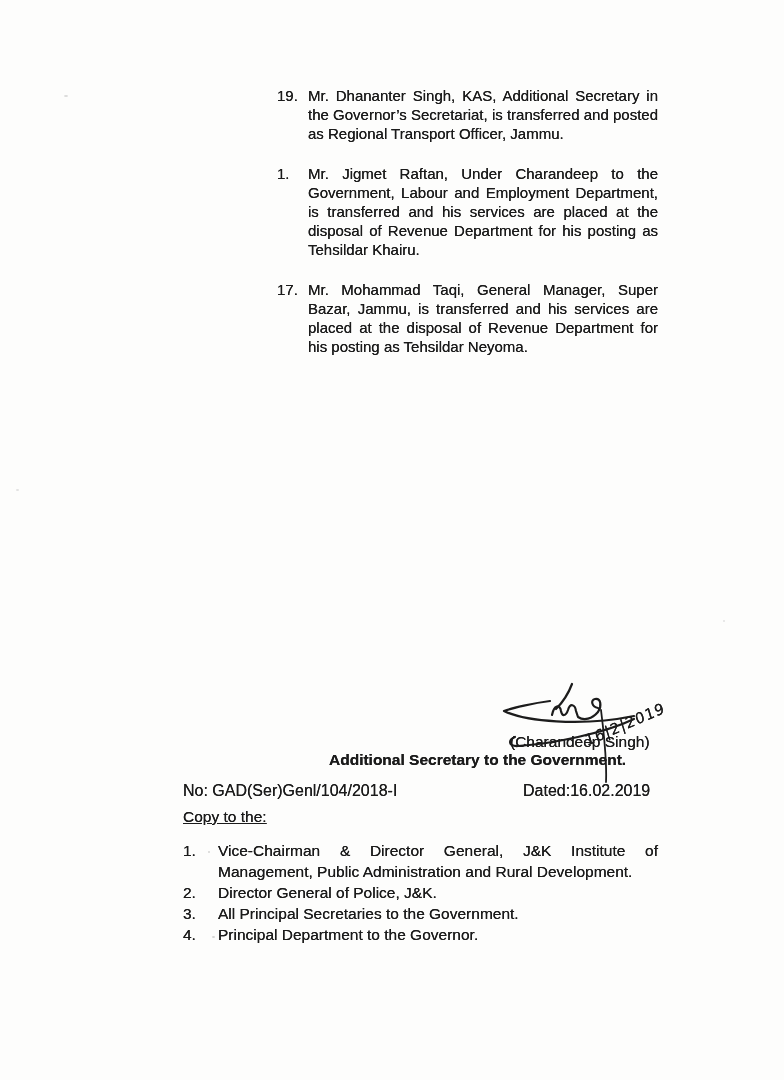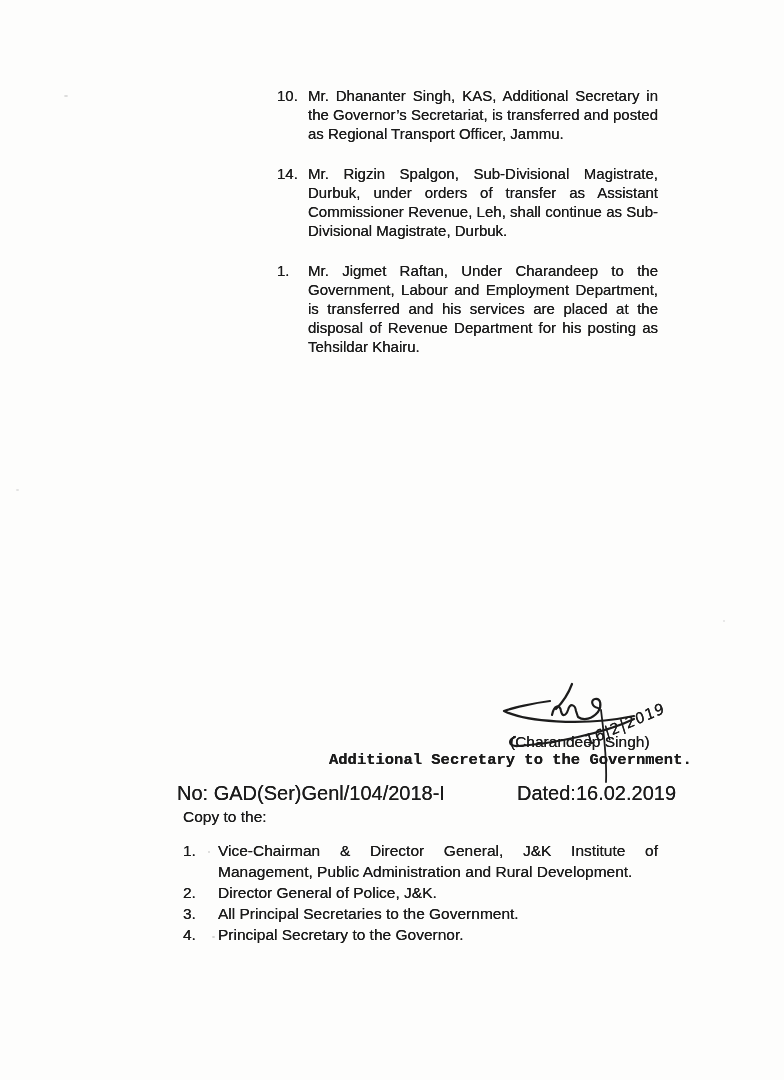--- a/index.html
+++ b/index.html
@@ -56,40 +56,40 @@
   .signatory-name {
     position: absolute;
     left: 510px; top: 733px;
     font-size: 15.5px;
   }
   .signatory-title {
     position: absolute;
     left: 329px; top: 751px;
     font-size: 15.5px;
     font-weight: bold;
-    font-family: Liberation Mono, monospace;
   }
 
   
   .ref-row {
     position: absolute;
-    left: 177px; top: 782px;
+    left: 183px; top: 782px;
     width: 475px;
-    font-size: 20px;
+    font-size: 16px;
   }
   .ref-date {
     position: absolute;
     left: 340px; top: 0; text-align: right;
   }
 
   
   .copy-heading {
     position: absolute;
     left: 183px; top: 808px;
     font-size: 15.5px;
+    text-decoration: underline;
   }
   .copy-list {
     position: absolute;
     left: 183px; top: 840px;
     width: 475px;
     list-style: none;
   }
   .copy-item {
     display: flex;
     font-size: 15.5px;
@@ -114,30 +114,30 @@
   .speck.s4 { left: 723px; top: 620px; width: 2px; height: 2px; opacity: .4; }
   .speck.s5 { left: 16px;  top: 489px; width: 3px; height: 2px; opacity: .4; }
 </style>
 </head>
 <body>
 
 <div class="page ink">
 
   <ol class="order-list">
     <li class="order-item">
-      <span class="num">10.</span>
+      <span class="num">19.</span>
       <span class="txt">Mr. Dhananter Singh, KAS, Additional Secretary in the Governor’s Secretariat, is transferred and posted as Regional Transport Officer, Jammu.</span>
-    </li>
-    <li class="order-item">
-      <span class="num">14.</span>
-      <span class="txt">Mr. Rigzin Spalgon, Sub-Divisional Magistrate, Durbuk, under orders of transfer as Assistant Commissioner Revenue, Leh, shall continue as Sub-Divisional Magistrate, Durbuk.</span>
     </li>
     <li class="order-item">
       <span class="num">1.</span>
       <span class="txt">Mr. Jigmet Raftan, Under Charandeep to the Government, Labour and Employment Department, is transferred and his services are placed at the disposal of Revenue Department for his posting as Tehsildar Khairu.</span>
+    </li>
+    <li class="order-item">
+      <span class="num">17.</span>
+      <span class="txt">Mr. Mohammad Taqi, General Manager, Super Bazar, Jammu, is transferred and his services are placed at the disposal of Revenue Department for his posting as Tehsildar Neyoma.</span>
     </li>
   </ol>
 
 
   <svg class="signature-svg" viewBox="0 0 195 110" fill="none" stroke="#1c1c1c" stroke-width="2.2" stroke-linecap="round" stroke-linejoin="round">
 
     <path d="M 82,6 C 79,14 73,24 66,31"></path>
 
     <path d="M 60,23 C 44,25 22,30 14,33 C 34,43 90,49 144,38"></path>
 
@@ -167,21 +167,21 @@
     <li class="copy-item">
       <span class="num">2.</span>
       <span class="txt">Director General of Police, J&amp;K.</span>
     </li>
     <li class="copy-item">
       <span class="num">3.</span>
       <span class="txt">All Principal Secretaries to the Government.</span>
     </li>
     <li class="copy-item">
       <span class="num">4.</span>
-      <span class="txt">Principal Secretary to the Governor.</span>
+      <span class="txt">Principal Department to the Governor.</span>
     </li>
   </ol>
 
   <div class="speck s1"></div>
   <div class="speck s2"></div>
   <div class="speck s3"></div>
   <div class="speck s4"></div>
   <div class="speck s5"></div>
 
 </div>

